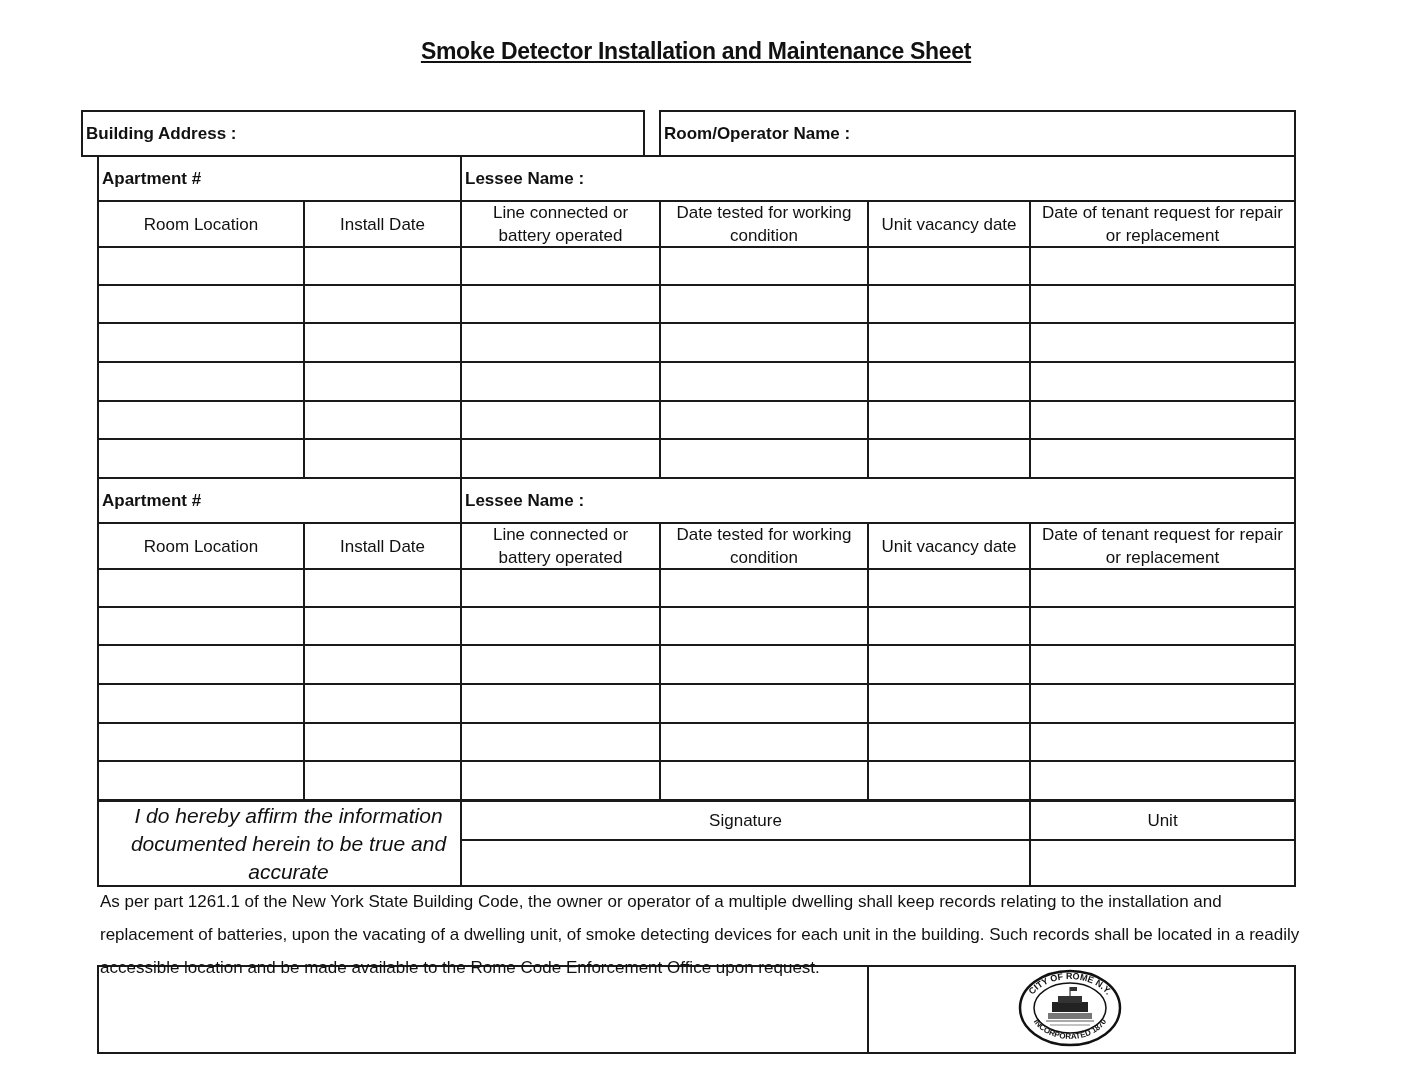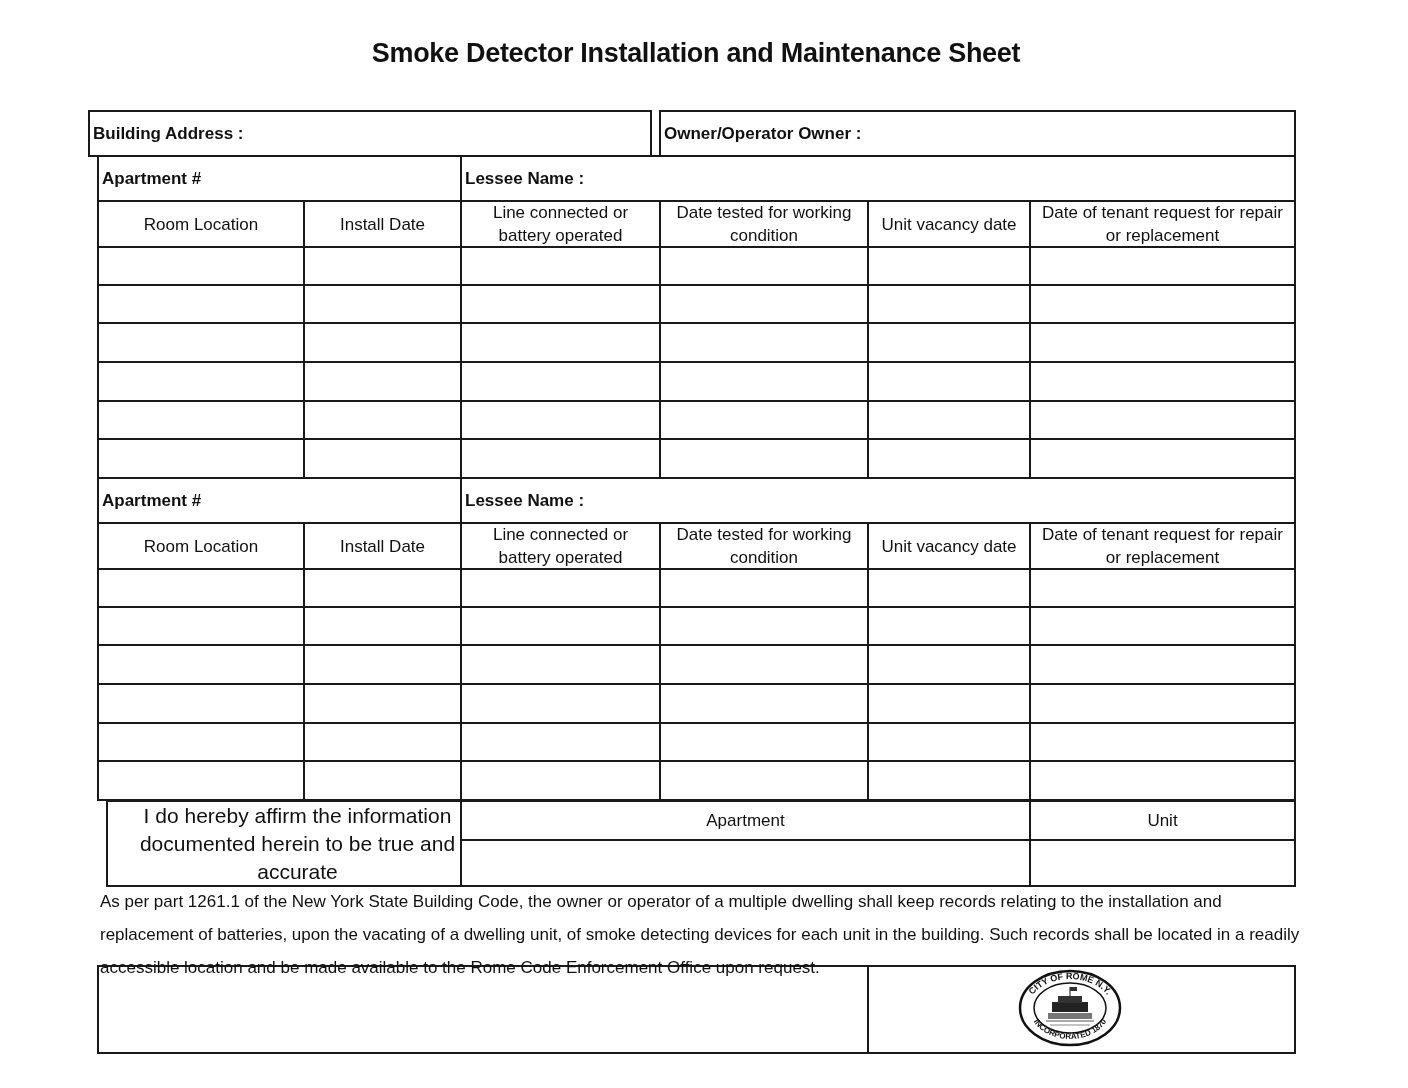--- a/index.html
+++ b/index.html
@@ -1,40 +1,40 @@
 <!DOCTYPE html>
 <html><head>
 <meta charset="utf-8">
 <style>
   html, body { margin:0; padding:0; background:#ffffff; }
   body { width:1408px; height:1088px; position:relative; overflow:hidden;
          font-family:"Liberation Sans", sans-serif; color:#111; }
   .title { position:absolute; left:0; width:1392px; top:38px; text-align:center;
-           font-size:27px; font-weight:bold; letter-spacing:-0.3px; }
+           font-size:23px; font-weight:bold; text-decoration:underline; letter-spacing:-0.3px; }
   .cell { position:absolute; box-sizing:border-box; border:2px solid #1a1a1a; background:#fff; }
   .lbl { position:absolute; font-size:17px; font-weight:bold; left:3px; top:50%; transform:translateY(-50%); white-space:nowrap; }
   .hdr { display:flex; align-items:center; justify-content:center; text-align:center;
          font-size:17px; line-height:23px; padding:0 3px; }
   .input-cell { cursor:text; }
   .affirm { display:flex; align-items:center; justify-content:center; text-align:center;
             font-size:21px; line-height:28px; padding:0 12px; }
   .note { position:absolute; left:100px; top:885px; width:1200px; font-size:17px; line-height:33px; }
   .seal { position:absolute; left:1018px; top:969px; width:104px; height:78px; }
 </style>
 </head>
 <body>
 
 <div class="title">Smoke Detector Installation and Maintenance Sheet</div>
 
 <div id="form">
-    <div class="cell input-cell" style="left: 88px; top: 110px; width: 564px; height: 47px;">
+    <div class="cell input-cell" style="left: 81px; top: 110px; width: 564px; height: 47px;">
       <span class="lbl">Building Address :</span>
     </div>
     <div class="cell input-cell" style="left: 659px; top: 110px; width: 637px; height: 47px;">
-      <span class="lbl">Owner/Operator Owner :</span>
+      <span class="lbl">Room/Operator Name :</span>
     </div>
     <div class="cell input-cell" style="left: 97px; top: 155px; width: 365px; height: 47px;">
       <span class="lbl">Apartment #</span>
     </div>
     <div class="cell input-cell" style="left: 460px; top: 155px; width: 836px; height: 47px;">
       <span class="lbl">Lessee Name :</span>
     </div>
     <div class="cell hdr" style="left: 97px; top: 200px; width: 208px; height: 48px;">
       <span>Room Location</span>
     </div>
@@ -142,25 +142,25 @@
     <div class="cell input-cell" style="left: 460px; top: 722px; width: 201px; height: 40px;"></div>
     <div class="cell input-cell" style="left: 659px; top: 722px; width: 210px; height: 40px;"></div>
     <div class="cell input-cell" style="left: 867px; top: 722px; width: 164px; height: 40px;"></div>
     <div class="cell input-cell" style="left: 1029px; top: 722px; width: 267px; height: 40px;"></div>
     <div class="cell input-cell" style="left: 97px; top: 760px; width: 208px; height: 41px;"></div>
     <div class="cell input-cell" style="left: 303px; top: 760px; width: 159px; height: 41px;"></div>
     <div class="cell input-cell" style="left: 460px; top: 760px; width: 201px; height: 41px;"></div>
     <div class="cell input-cell" style="left: 659px; top: 760px; width: 210px; height: 41px;"></div>
     <div class="cell input-cell" style="left: 867px; top: 760px; width: 164px; height: 41px;"></div>
     <div class="cell input-cell" style="left: 1029px; top: 760px; width: 267px; height: 41px;"></div>
-    <div class="cell affirm" style="left: 106px; top: 800px; width: 383px; height: 87px;">
+    <div class="cell affirm" style="left: 97px; top: 800px; width: 383px; height: 87px; font-style: italic;">
       <span>I do hereby affirm the information documented herein to be true and accurate</span>
     </div>
     <div class="cell hdr" style="left: 460px; top: 800px; width: 571px; height: 41px;">
-      <span>Apartment</span>
+      <span>Signature</span>
     </div>
     <div class="cell hdr" style="left: 1029px; top: 800px; width: 267px; height: 41px;">
       <span>Unit</span>
     </div>
     <div class="cell input-cell" style="left: 460px; top: 839px; width: 571px; height: 48px;"></div>
     <div class="cell input-cell" style="left: 1029px; top: 839px; width: 267px; height: 48px;"></div>
     <div class="cell input-cell" style="left: 97px; top: 965px; width: 772px; height: 89px;"></div>
     <div class="cell " style="left: 867px; top: 965px; width: 429px; height: 89px;"></div>
     <div class="seal"><svg viewBox="0 0 104 78" width="104" height="78">
     <ellipse cx="52" cy="39" rx="50" ry="37" fill="#fff" stroke="#111" stroke-width="2.5"></ellipse>

